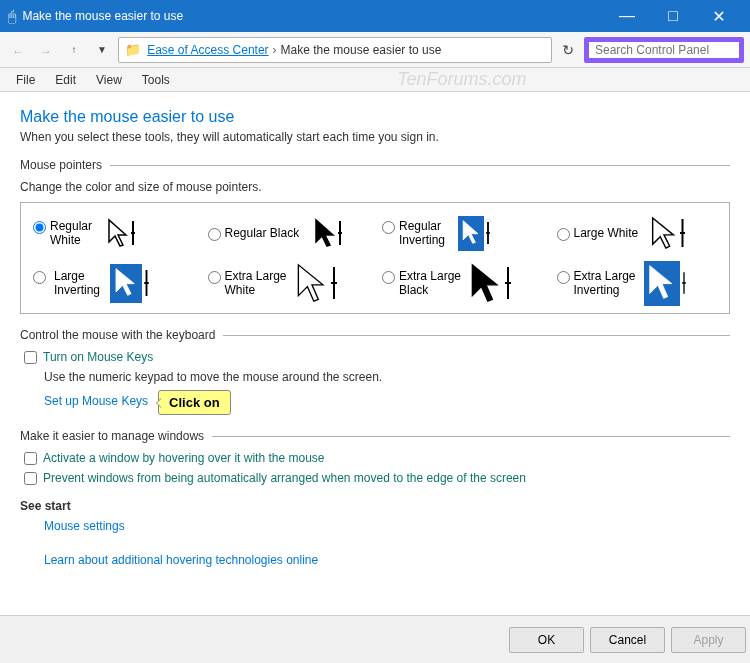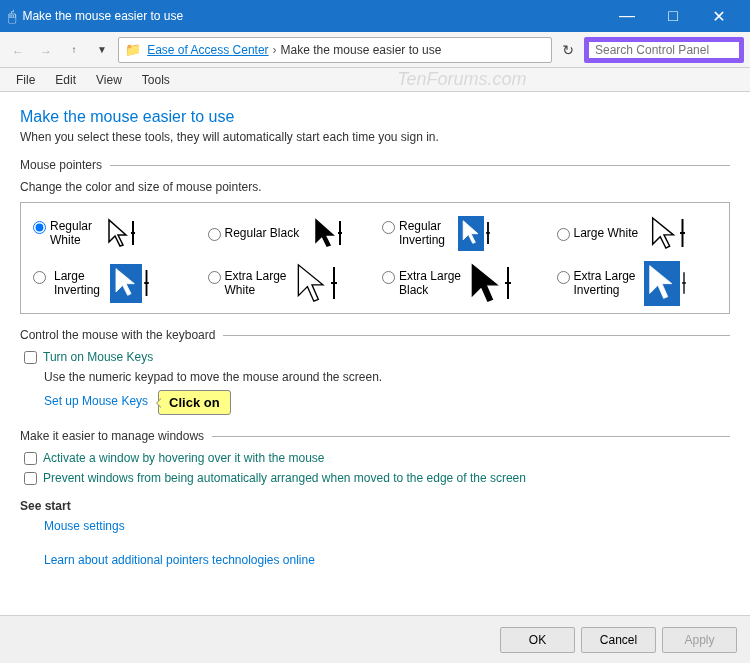--- a/index.html
+++ b/index.html
@@ -223,21 +223,21 @@
     }
 
     
     .bottombar {
       background: #f0f0f0;
       height: 48px;
       border-top: 1px solid #d0d0d0;
       display: flex;
       align-items: center;
       justify-content: flex-end;
-      padding: 0 13px;
+      padding: 0 4px;
       gap: 6px;
     }
     .btn {
       min-width: 75px;
       height: 26px;
       border: 1px solid #b0b0b0;
       background: #e8e8e8;
       font-size: 12px;
       cursor: pointer;
       padding: 0 12px;
@@ -468,21 +468,21 @@
     <div class="checkbox-row">
       <input type="checkbox" id="preventarrange" style="">
       <label class="checkbox-label" for="preventarrange">Prevent windows from being automatically arranged when moved to the edge of the screen</label>
     </div>
   </div>
 
   <div class="section">
     <div class="see-also-title">See start</div>
     <div>
       <a class="link-text" style="display:block; margin-bottom:20px;">Mouse settings</a>
-      <a class="link-text" style="display:block;">Learn about additional pointers technologies online</a>
+      <a class="link-text" style="display:block;">Learn about additional hovering technologies online</a>
     </div>
   </div>
 
 </div>
 
 <div class="bottombar">
   <button class="btn">OK</button>
   <button class="btn">Cancel</button>
   <button class="btn disabled" disabled="">Apply</button>
 </div>

